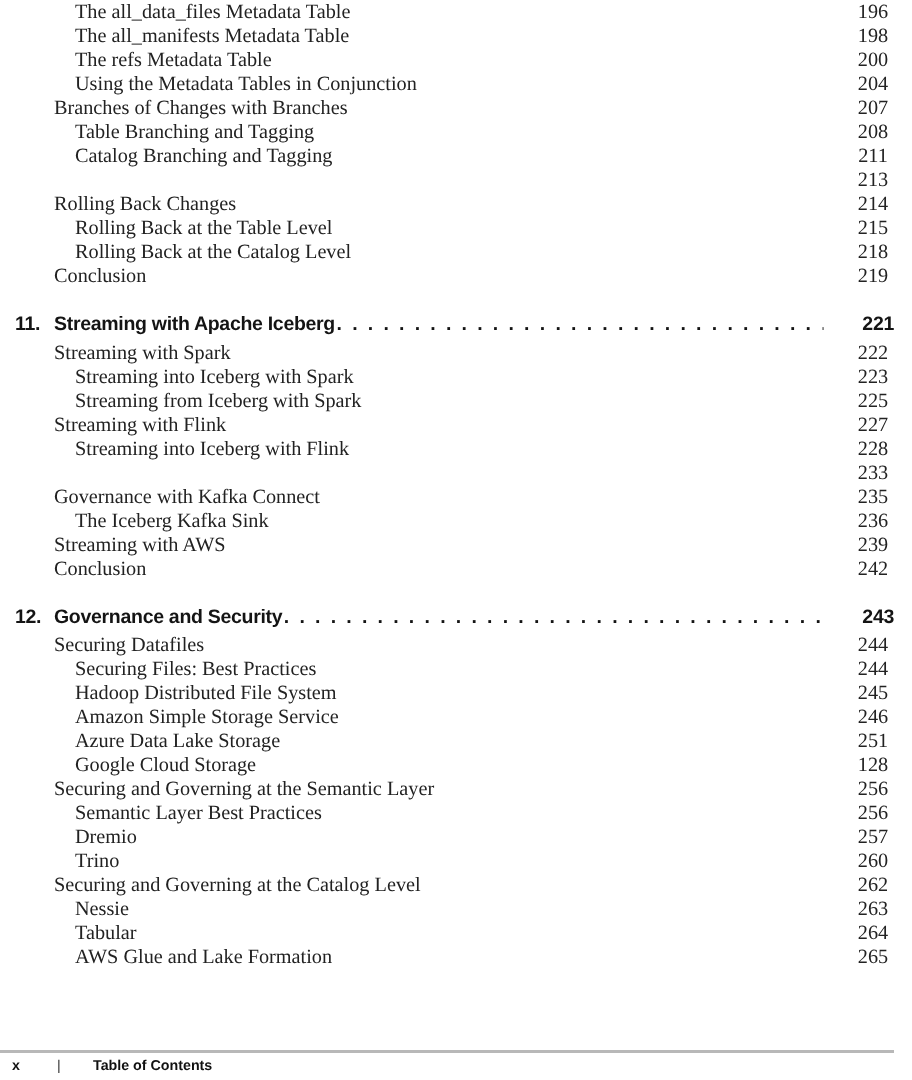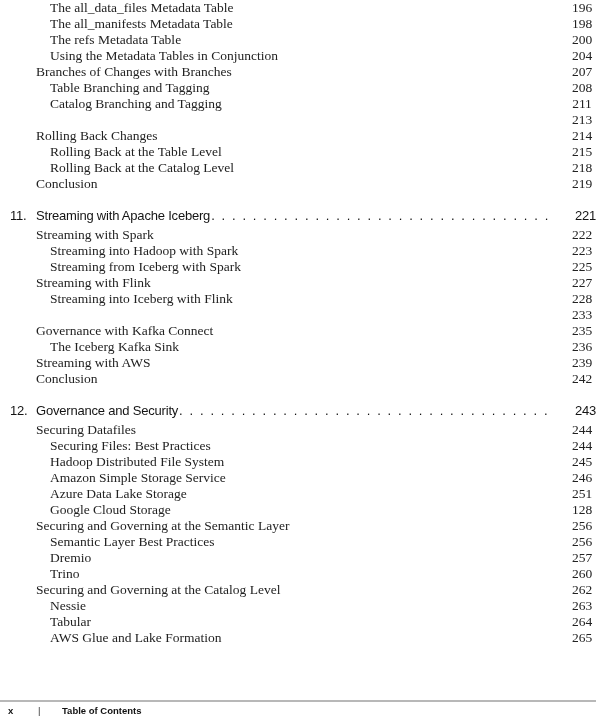--- a/index.html
+++ b/index.html
@@ -39,21 +39,21 @@
   .chapter-row {
     display: flex;
     align-items: baseline;
     height: 19px;
     line-height: 19px;
     margin-top: 14px;
     margin-bottom: 2px;
     padding-left: 10px;
     padding-right: 12px;
     font-family: "Liberation Sans", sans-serif;
-    font-weight: normal;
+    font-weight: bold;
     font-size: 13px;
     letter-spacing: -0.2px;
     color: #141414;
   }
   .chapter-num { flex: 0 0 26px; }
   .chapter-title { flex: 0 0 auto; white-space: nowrap; }
   .leader {
     flex: 1 1 auto;
     overflow: hidden;
     white-space: nowrap;
@@ -168,21 +168,21 @@
         <span class="chapter-title">Streaming with Apache Iceberg</span>
         <span class="leader"></span>
         <span class="chapter-page">221</span>
       </div>
       <div class="entry-row level-1">
         <span class="label">Streaming with Spark</span>
         <span class="spacer"></span>
         <span class="page-num">222</span>
       </div>
       <div class="entry-row level-2">
-        <span class="label">Streaming into Hadoop with Spark</span>
+        <span class="label">Streaming into Iceberg with Spark</span>
         <span class="spacer"></span>
         <span class="page-num">223</span>
       </div>
       <div class="entry-row level-2">
         <span class="label">Streaming from Iceberg with Spark</span>
         <span class="spacer"></span>
         <span class="page-num">225</span>
       </div>
       <div class="entry-row level-1">
         <span class="label">Streaming with Flink</span>

